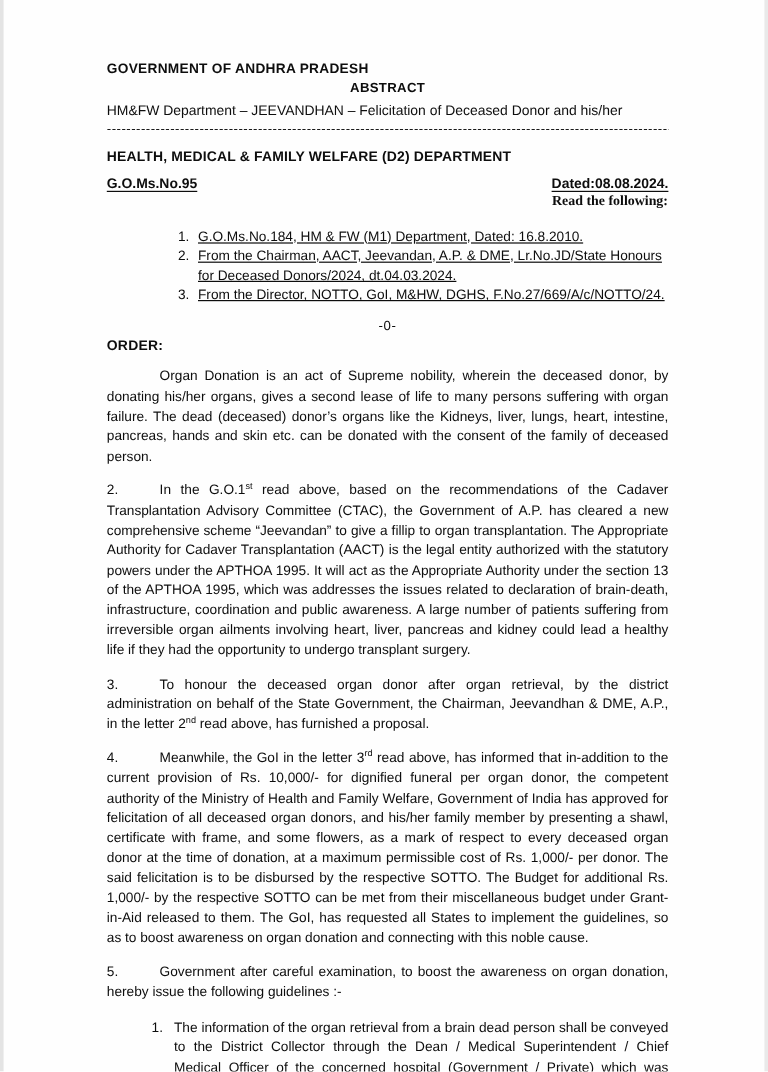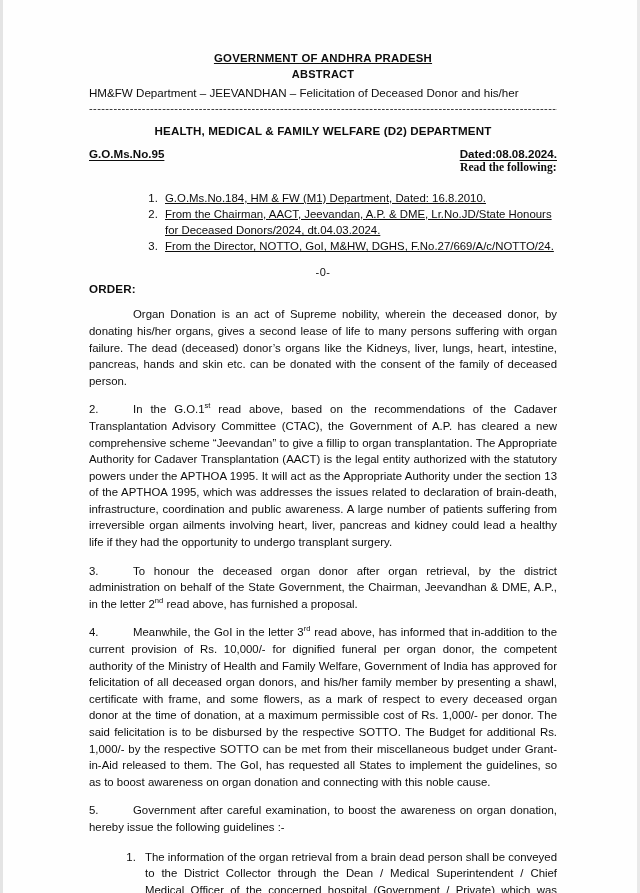--- a/index.html
+++ b/index.html
@@ -27,27 +27,25 @@
   }
   .sheet {
     position: absolute;
     left: 86px;
     top: 0;
     width: 468px;
   }
 
   
   .gov-title {
-    text-align: center;
     font-weight: bold;
     font-size: 11.4px;
     letter-spacing: 0.25px;
     margin-top: 51px;
     line-height: 1.38;
-    text-decoration: underline;
   }
   .abstract-title {
     text-align: center;
     font-weight: bold;
     font-size: 11px;
     letter-spacing: 0.25px;
     line-height: 1.38;
   }
 
   .abstract-body {
@@ -64,21 +62,21 @@
     font-size: 11px;
     line-height: 1.0;
     letter-spacing: 0.4px;
     overflow: hidden;
     white-space: nowrap;
     color: #1a1a1a;
     height: 12px;
   }
 
   .dept-title {
-    text-align: center;
+    text-align: left;
     font-weight: bold;
     font-size: 11.6px;
     margin-top: 9px;
     letter-spacing: 0.15px;
   }
 
   
   .go-row {
     position: relative;
     margin-top: 10px;

